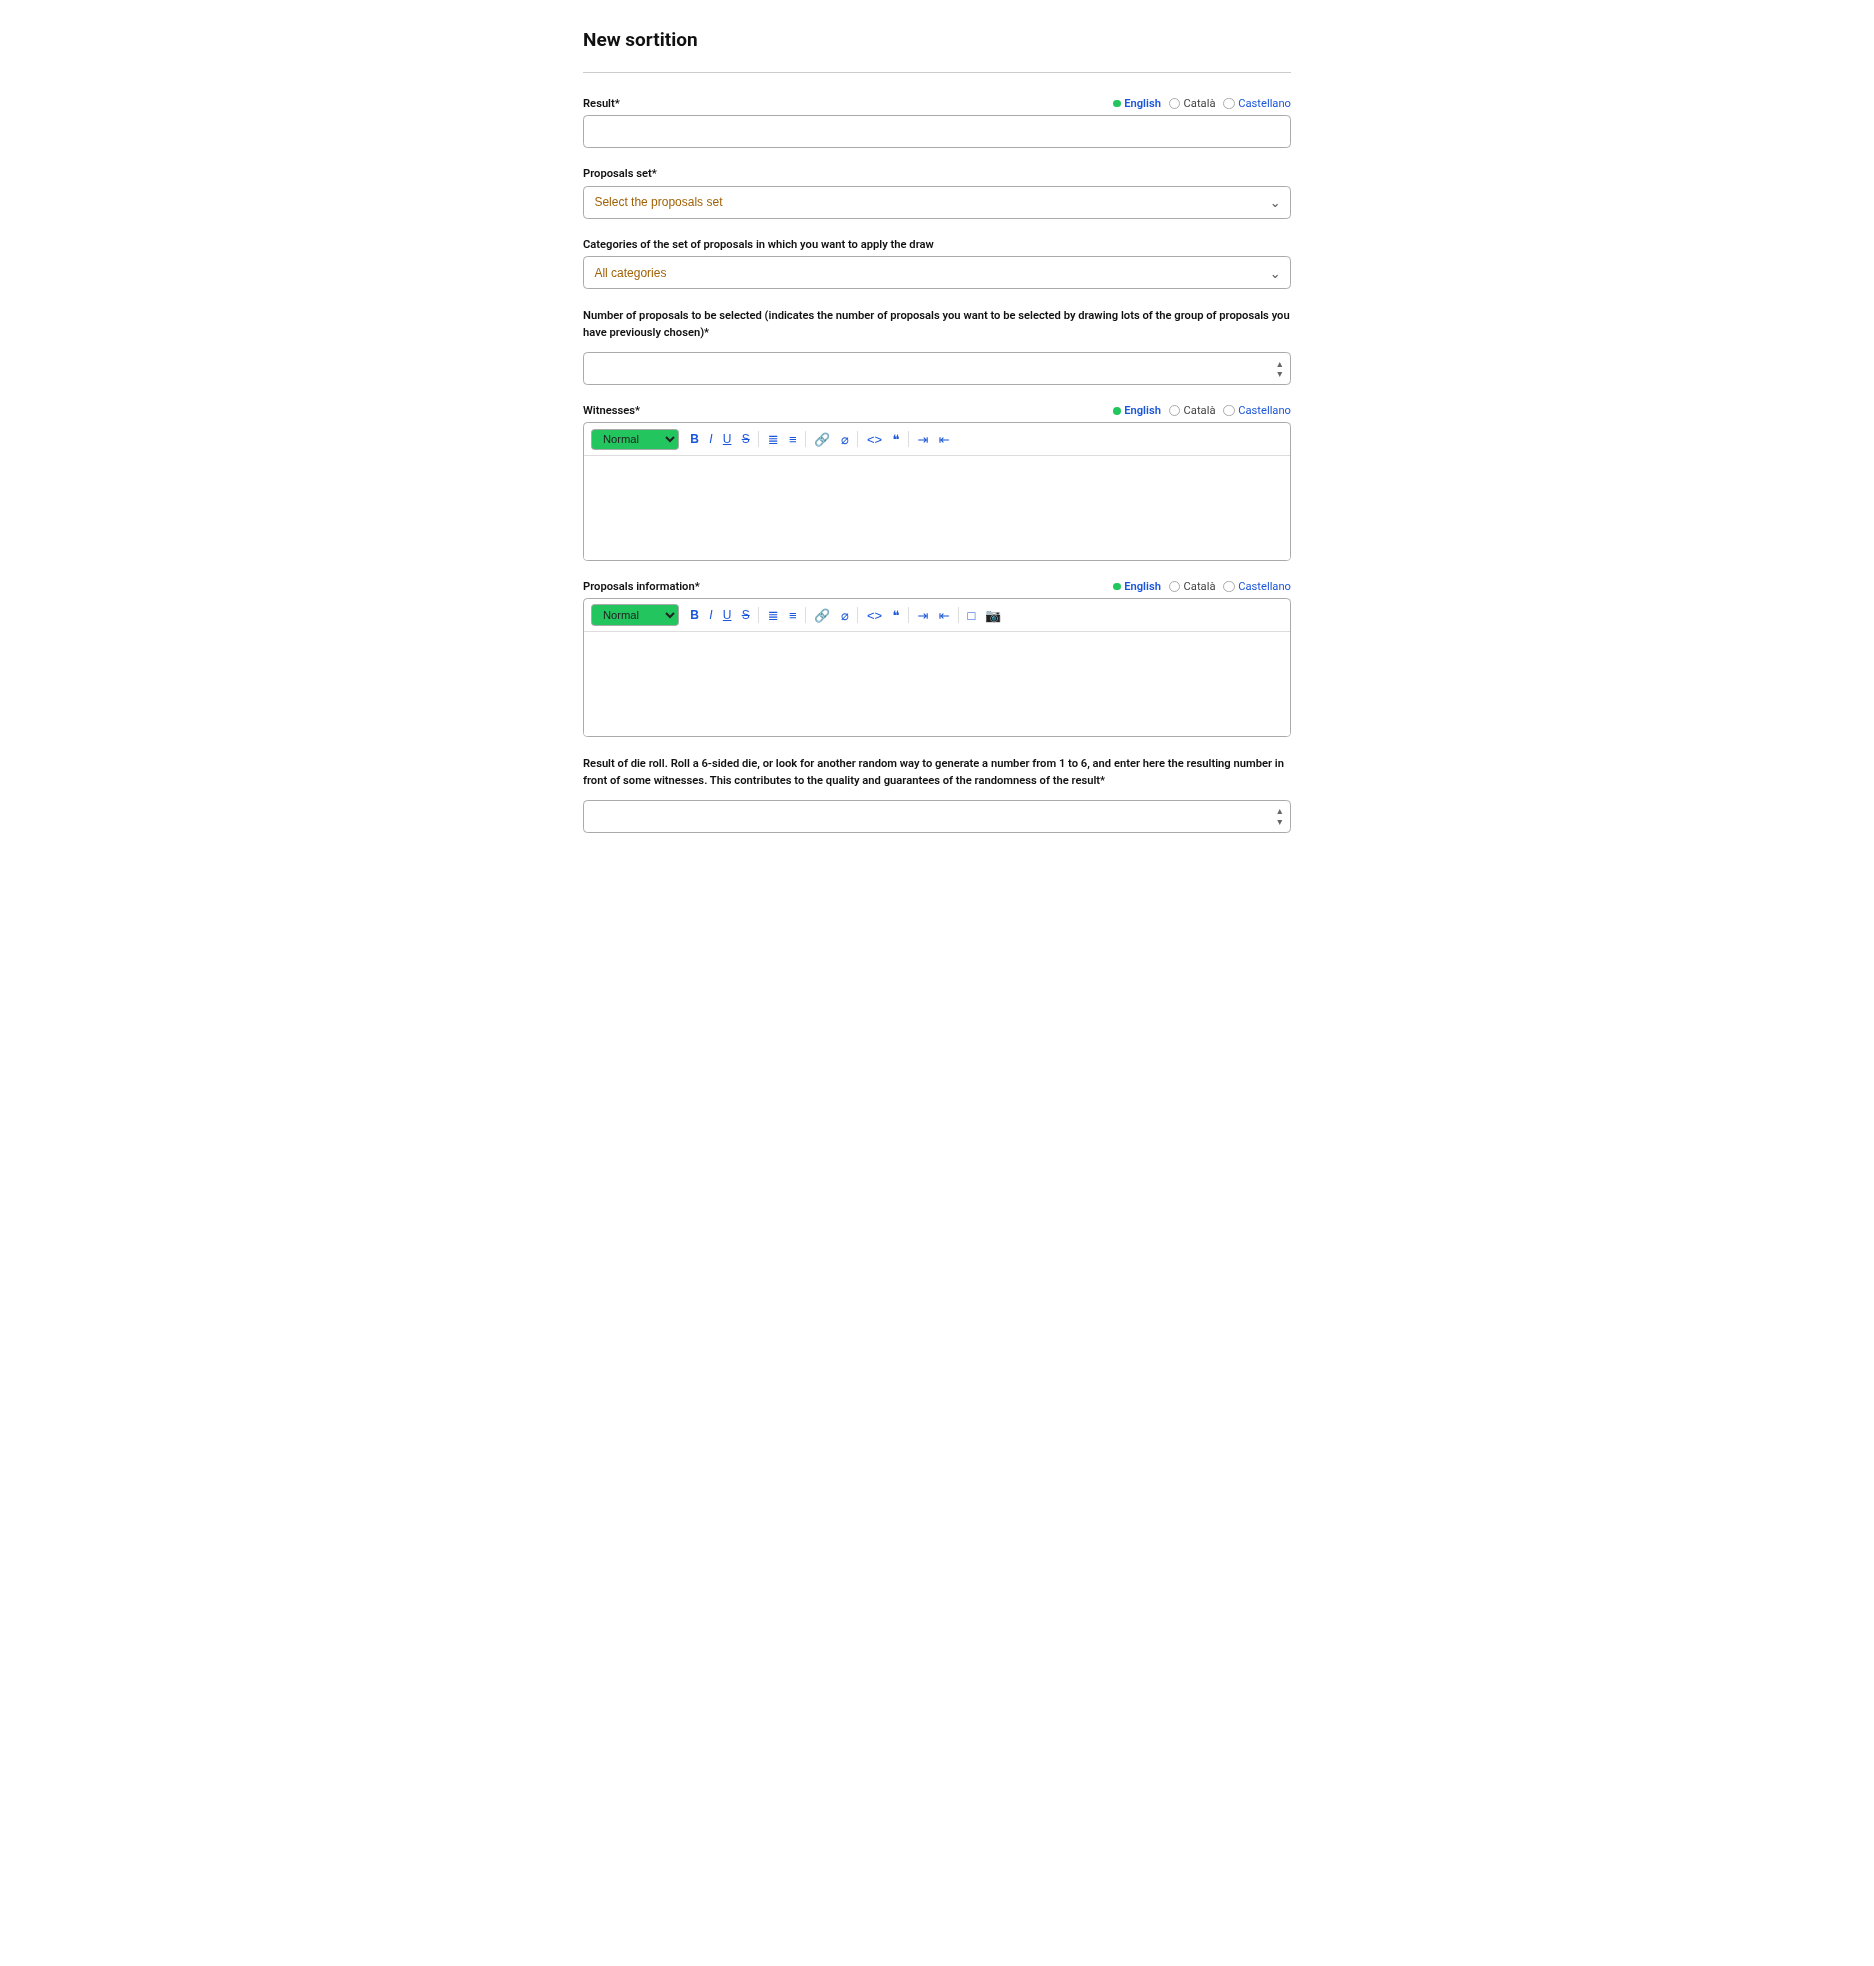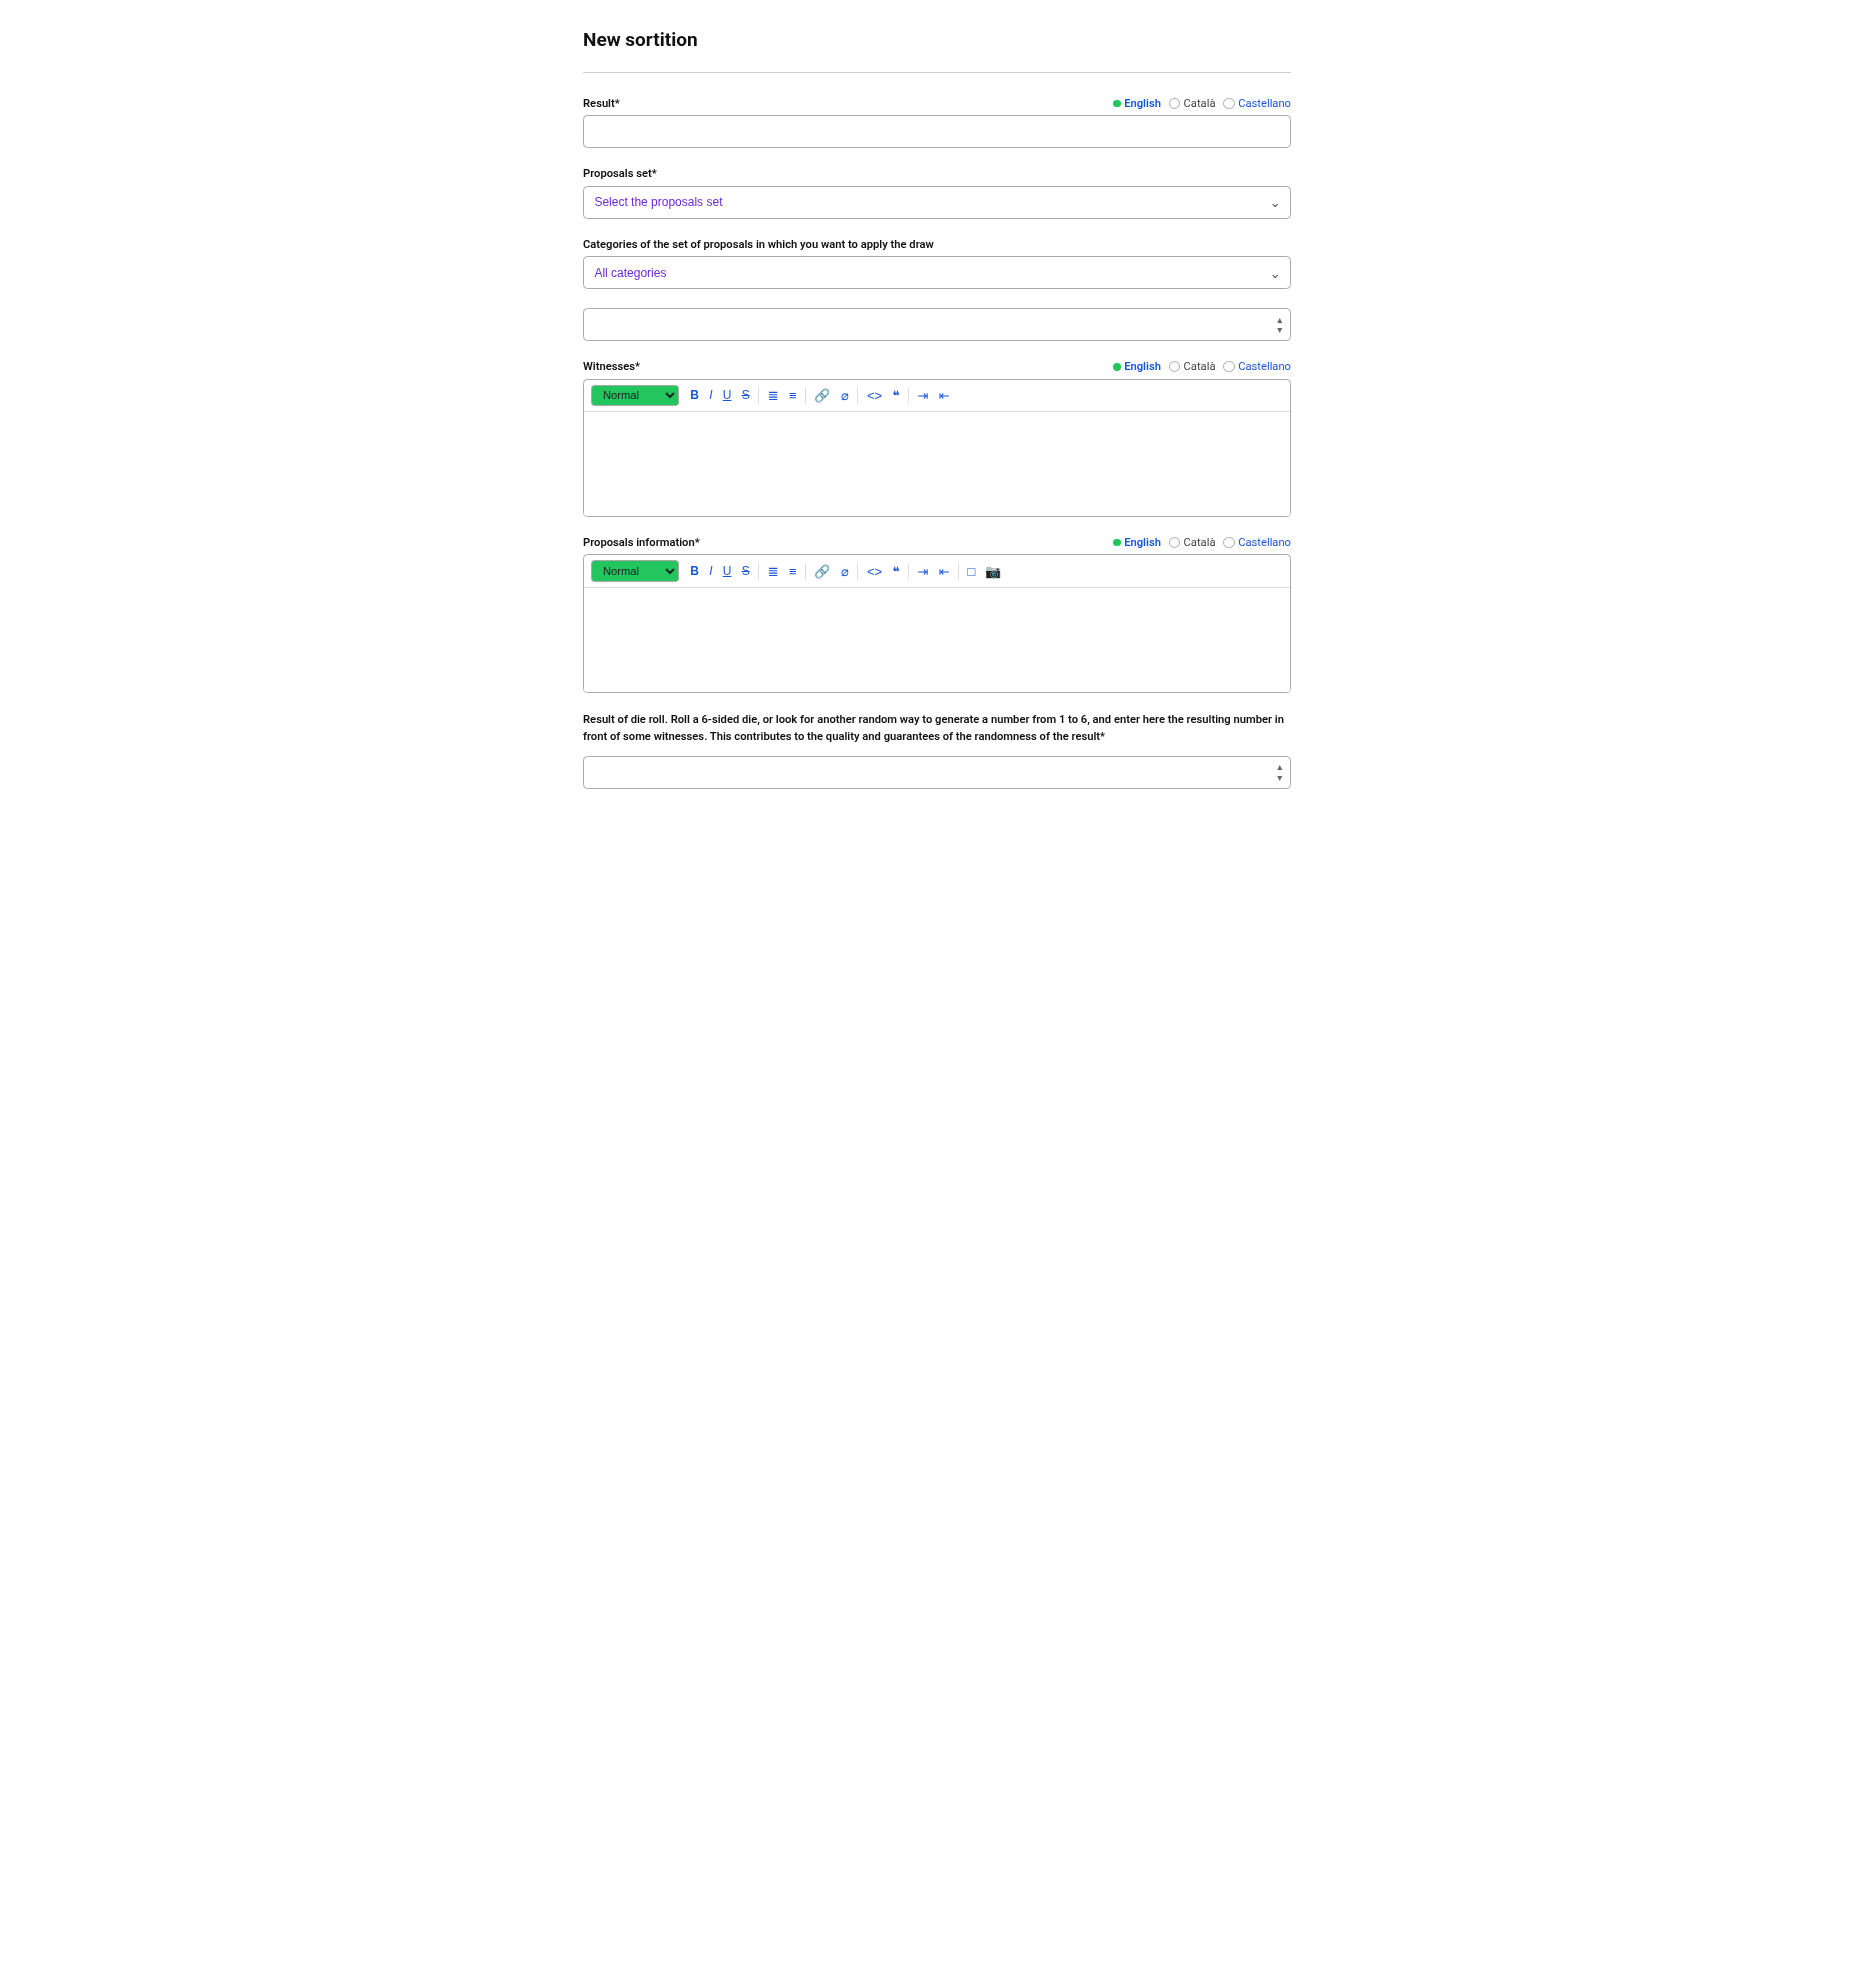--- a/index.html
+++ b/index.html
@@ -85,21 +85,21 @@
     }
     .select-input {
       width: 100%;
       border: 0.9px solid #aaa;
       border-radius: 4.3px;
       padding: 8.6px 31px 8.6px 10.4px;
       font-size: 12px;
       outline: none;
       appearance: none;
       background: #fff;
-      color: #6d28d9;
+      color: #a16207;
       cursor: pointer;
     }
     .select-chevron {
       position: absolute;
       right: 10.4px;
       top: 50%;
       transform: translateY(-50%);
       pointer-events: none;
       color: #555;
       font-size: 13px;
@@ -242,20 +242,23 @@
     </div>
     <div class="select-wrapper">
       <select class="select-input">
         <option>All categories</option>
       </select>
       <span class="select-chevron">⌄</span>
     </div>
   </div>
 
   <div class="form-section">
+    <div class="field-header">
+      <label class="field-label long-description">Number of proposals to be selected (indicates the number of proposals you want to be selected by drawing lots of the group of proposals you have previously chosen)*</label>
+    </div>
     <div class="number-input-wrapper">
       <input type="number" class="number-input" style="">
       <div class="number-spinners">
         <button class="spinner-btn">▲</button>
         <button class="spinner-btn">▼</button>
       </div>
     </div>
   </div>
 
   <div class="form-section">

